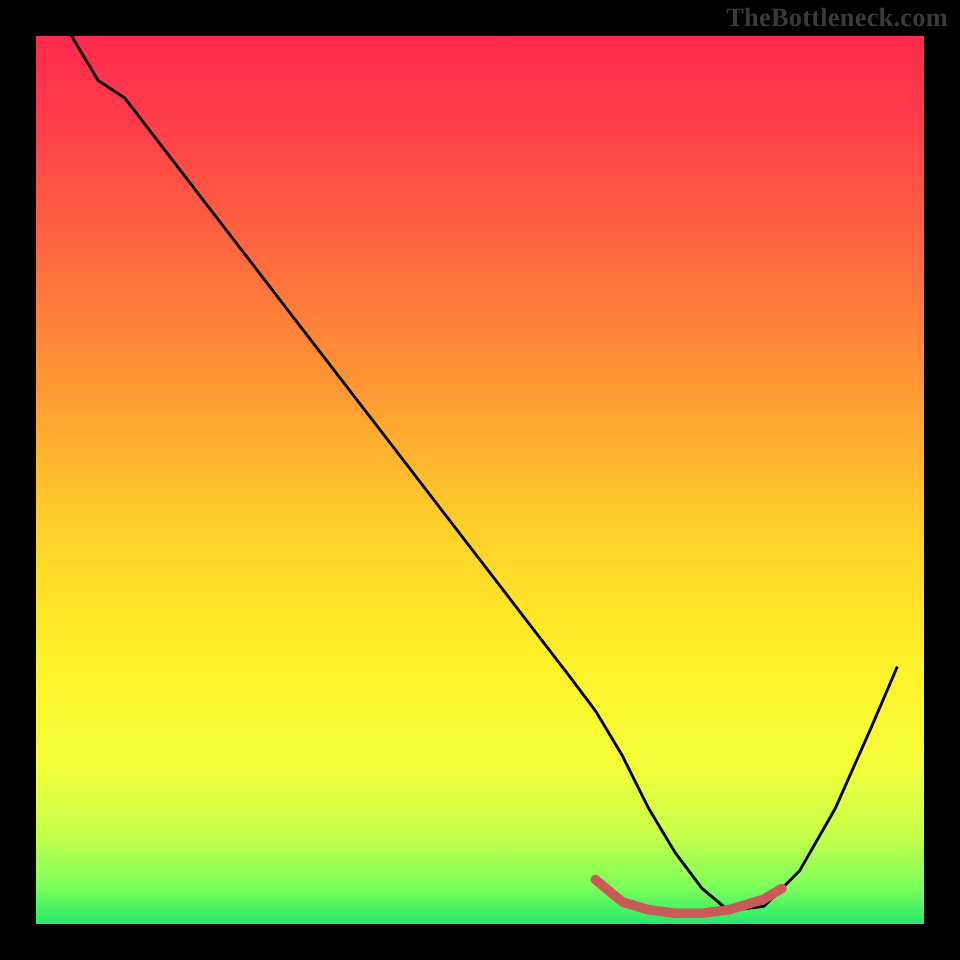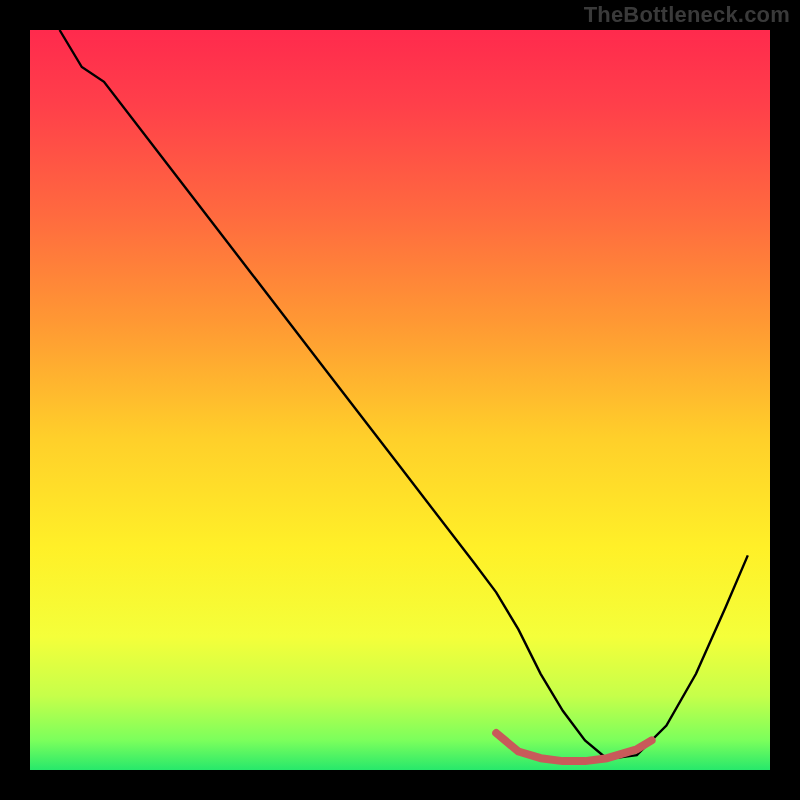--- a/index.html
+++ b/index.html
@@ -18,20 +18,21 @@
   }
   .watermark {
     position: absolute;
     top: 2px;
     right: 10px;
     color: #3a3a3a;
     font-size: 22px;
     font-weight: bold;
     letter-spacing: 0.2px;
     z-index: 5;
+    font-family: Liberation Serif, serif;
   }
   svg {
     position: absolute;
     top: 0; left: 0;
     width: 800px; height: 800px;
     display: block;
   }
 </style>
 </head>
 <body>

